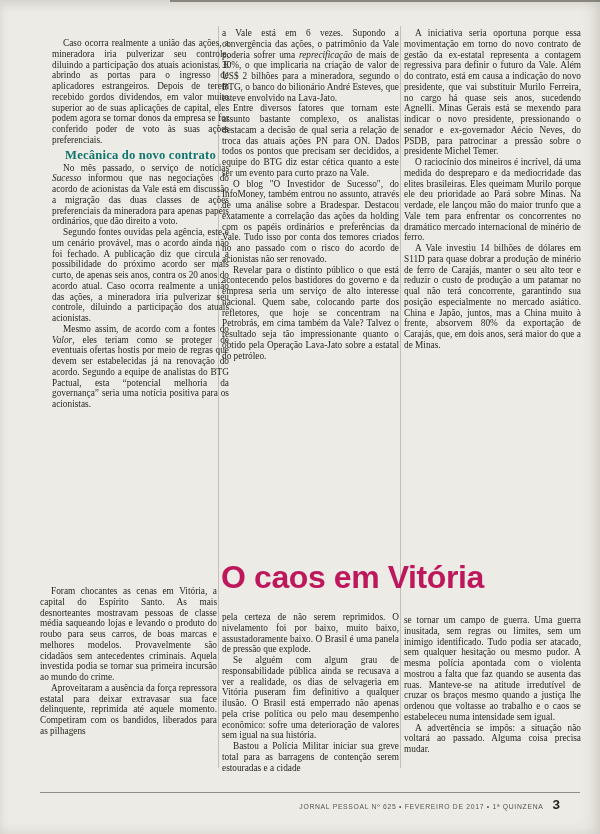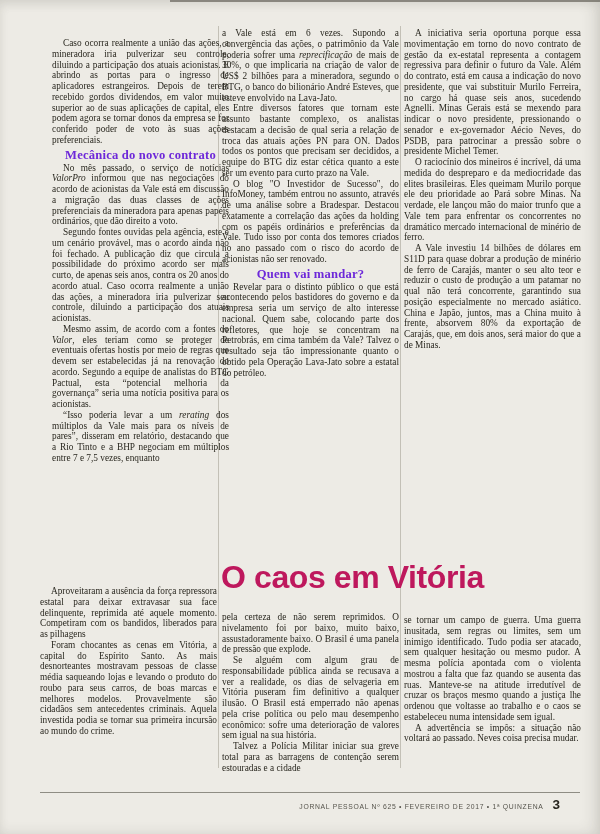--- a/index.html
+++ b/index.html
@@ -25,21 +25,21 @@
     position:absolute; width:177px;
     font-size:9.3px; line-height:10.75px;
     text-align:justify; hyphens:auto; overflow-wrap:break-word;
     overflow:hidden;
   }
   .col p { margin:0; text-indent:11px; }
   .col p.noindent { text-indent:0; }
   .col h3 {
     margin:2px 0 1px 0; text-align:center;
     font-size:12.6px; line-height:14px; font-weight:bold;
-    letter-spacing:.2px; color:#6d28d9;
+    letter-spacing:.2px; color:#0f766e;
   }
   #vale-col1 { left:40px;  top:38px; max-height:547px;margin-left:12px; }
   #vale-col2 { left:222px; top:28px; max-height:531px; }
   #vale-col3 { left:404px; top:28px; max-height:534px;font-family:Liberation Serif, serif; }
   .headline {
     position:absolute; left:221px; top:562px; width:300px;
     margin:0; font-family:"Liberation Sans","DejaVu Sans",sans-serif;
     font-size:32px; line-height:30px; font-weight:bold;
     letter-spacing:-.4px; color:#be185d; white-space:nowrap;
   }
@@ -69,51 +69,49 @@
 <div class="page">
 
   <div class="scan-edge-top"></div>
 
   <div class="vrule r1"></div>
   <div class="vrule r2"></div>
 
   <div class="col" id="vale-col1">
       <p><span>Caso ocorra realmente a união das ações, a mineradora iria pulverizar seu controle, diluindo a participação dos atuais acionistas. E abrindo as portas para o ingresso de aplicadores estrangeiros. Depois de terem recebido gordos dividendos, em valor muito superior ao de suas aplicações de capital, eles podem agora se tornar donos da empresa se for conferido poder de voto às suas ações preferenciais.</span></p>
       <h3><span>Mecânica do novo contrato</span></h3>
-      <p><span>No mês passado, o serviço de notícias </span><i>ValorPro</i><span> informou que nas negociações do acordo de acionistas da Vale está em discussão a migração das duas classes de ações preferenciais da mineradora para apenas papéis ordinários, que dão direito a voto.</span></p>
+      <p><span>No mês passado, o serviço de notícias </span><i>Sucesso</i><span> informou que nas negociações do acordo de acionistas da Vale está em discussão a migração das duas classes de ações preferenciais da mineradora para apenas papéis ordinários, que dão direito a voto.</span></p>
       <p><span>Segundo fontes ouvidas pela agência, este é um cenário provável, mas o acordo ainda não foi fechado. A publicação diz que circula a possibilidade do próximo acordo ser mais curto, de apenas seis anos, contra os 20 anos do acordo atual. Caso ocorra realmente a união das ações, a mineradora iria pulverizar seu controle, diluindo a participação dos atuais acionistas.</span></p>
       <p><span>Mesmo assim, de acordo com a fontes do </span><i>Valor</i><span>, eles teriam como se proteger de eventuais ofertas hostis por meio de regras que devem ser estabelecidas já na renovação do acordo. Segundo a equipe de analistas do BTG Pactual, esta “potencial melhoria da governança” seria uma notícia positiva para os acionistas.</span></p>
-      <p><span>“Isso poderia levar a um </span><i>rerating</i><span> dos múltiplos da Vale mais para os níveis de pares”, disseram em relatório, destacando que a Rio Tinto e a BHP negociam em múltiplos entre 7 e 7,5 vezes, enquanto</span></p>
     </div>
   <div class="col" id="vale-col2">
       <p class="noindent"><span>a Vale está em 6 vezes. Supondo a convergência das ações, o patrimônio da Vale poderia sofrer uma </span><i>reprecificação</i><span> de mais de 30%, o que implicaria na criação de valor de US$ 2 bilhões para a mineradora, segundo o BTG, o banco do bilionário André Esteves, que esteve envolvido na Lava-Jato.</span></p>
       <p><span>Entre diversos fatores que tornam este assunto bastante complexo, os analistas destacam a decisão de qual seria a relação de troca das atuais ações PN para ON. Dados todos os pontos que precisam ser decididos, a equipe do BTG diz estar cética quanto a este ser um evento para curto prazo na Vale.</span></p>
       <p><span>O blog "O Investidor de Sucesso", do InfoMoney, também entrou no assunto, através de uma análise sobre a Bradespar. Destacou exatamente a correlação das ações da holding com os papéis ordinários e preferências da Vale. Tudo isso por conta dos temores criados no ano passado com o risco do acordo de acionistas não ser renovado.</span></p>
-      <h3><span>Quem vai mandar?</span></h3>
       <p><span>Revelar para o distinto público o que está acontecendo pelos bastidores do governo e da empresa seria um serviço de alto interesse nacional. Quem sabe, colocando parte dos refletores, que hoje se concentram na Petrobrás, em cima também da Vale? Talvez o resultado seja tão impressionante quanto o obtido pela Operação Lava-Jato sobre a estatal do petróleo.</span></p>
     </div>
   <div class="col" id="vale-col3">
       <p><span>A iniciativa seria oportuna porque essa movimentação em torno do novo contrato de gestão da ex-estatal representa a contagem regressiva para definir o futuro da Vale. Além do contrato, está em causa a indicação do novo presidente, que vai substituir Murilo Ferreira, no cargo há quase seis anos, sucedendo Agnelli. Minas Gerais está se mexendo para indicar o novo presidente, pressionando o senador e ex-governador Aécio Neves, do PSDB, para patrocinar a pressão sobre o presidente Michel Temer.</span></p>
       <p><span>O raciocínio dos mineiros é incrível, dá uma medida do despreparo e da mediocridade das elites brasileiras. Eles queimam Murilo porque ele deu prioridade ao Pará sobre Minas. Na verdade, ele lançou mão do maior trunfo que a Vale tem para enfrentar os concorrentes no dramático mercado internacional de minério de ferro.</span></p>
       <p><span>A Vale investiu 14 bilhões de dólares em S11D para quase dobrar a produção de minério de ferro de Carajás, manter o seu alto teor e reduzir o custo de produção a um patamar no qual não terá concorrente, garantindo sua posição especialmente no mercado asiático. China e Japão, juntos, mas a China muito à frente, absorvem 80% da exportação de Carajás, que, em dois anos, será maior do que a de Minas.</span></p>
     </div>
 
   <h2 class="headline">O caos em Vitória</h2>
   <div class="col" id="vit-col1">
+      <p><span>Foram chocantes as cenas em Vitória, a capital do Espírito Santo. As mais desnorteantes mostravam pessoas de classe média saqueando lojas e levando o produto do roubo para seus carros, de boas marcas e melhores modelos. Provavelmente são cidadãos sem antecedentes criminais. Aquela investida podia se tornar sua primeira incursão ao mundo do crime.</span></p>
       <p><span>Aproveitaram a ausência da força repressora estatal para deixar extravasar sua face delinquente, reprimida até aquele momento. Competiram com os bandidos, liberados para as pilhagens</span></p>
-      <p><span>Foram chocantes as cenas em Vitória, a capital do Espírito Santo. As mais desnorteantes mostravam pessoas de classe média saqueando lojas e levando o produto do roubo para seus carros, de boas marcas e melhores modelos. Provavelmente são cidadãos sem antecedentes criminais. Aquela investida podia se tornar sua primeira incursão ao mundo do crime.</span></p>
     </div>
   <div class="col" id="vit-col2">
       <p class="noindent"><span>pela certeza de não serem reprimidos. O nivelamento foi por baixo, muito baixo, assustadoramente baixo. O Brasil é uma panela de pressão que explode.</span></p>
       <p><span>Se alguém com algum grau de responsabilidade pública ainda se recusava a ver a realidade, os dias de selvageria em Vitória puseram fim definitivo a qualquer ilusão. O Brasil está emperrado não apenas pela crise política ou pelo mau desempenho econômico: sofre uma deterioração de valores sem igual na sua história.</span></p>
-      <p><span>Talvez a Polícia Militar iniciar sua greve total para as barragens de contenção serem estouradas e a cidade</span></p>
+      <p><span>Bastou a Polícia Militar iniciar sua greve total para as barragens de contenção serem estouradas e a cidade</span></p>
     </div>
   <div class="col" id="vit-col3">
       <p class="noindent"><span>se tornar um campo de guerra. Uma guerra inusitada, sem regras ou limites, sem um inimigo identificado. Tudo podia ser atacado, sem qualquer hesitação ou mesmo pudor. A mesma polícia apontada com o violenta mostrou a falta que faz quando se ausenta das ruas. Manteve-se na atitude irredutível de cruzar os braços mesmo quando a justiça lhe ordenou que voltasse ao trabalho e o caos se estabeleceu numa intensidade sem igual.</span></p>
-      <p><span>A advertência se impôs: a situação não voltará ao passado. Neves coisa precisa mudar.</span></p>
+      <p><span>A advertência se impôs: a situação não voltará ao passado. Alguma coisa precisa mudar.</span></p>
     </div>
 
   <div class="footer-rule"></div>
   <div class="page-footer">
     <span class="issue-line">Jornal Pessoal Nº 625 • Fevereiro de 2017 • 1ª Quinzena</span>
     <span class="page-number">3</span>
   </div>
 
 </div>
 

